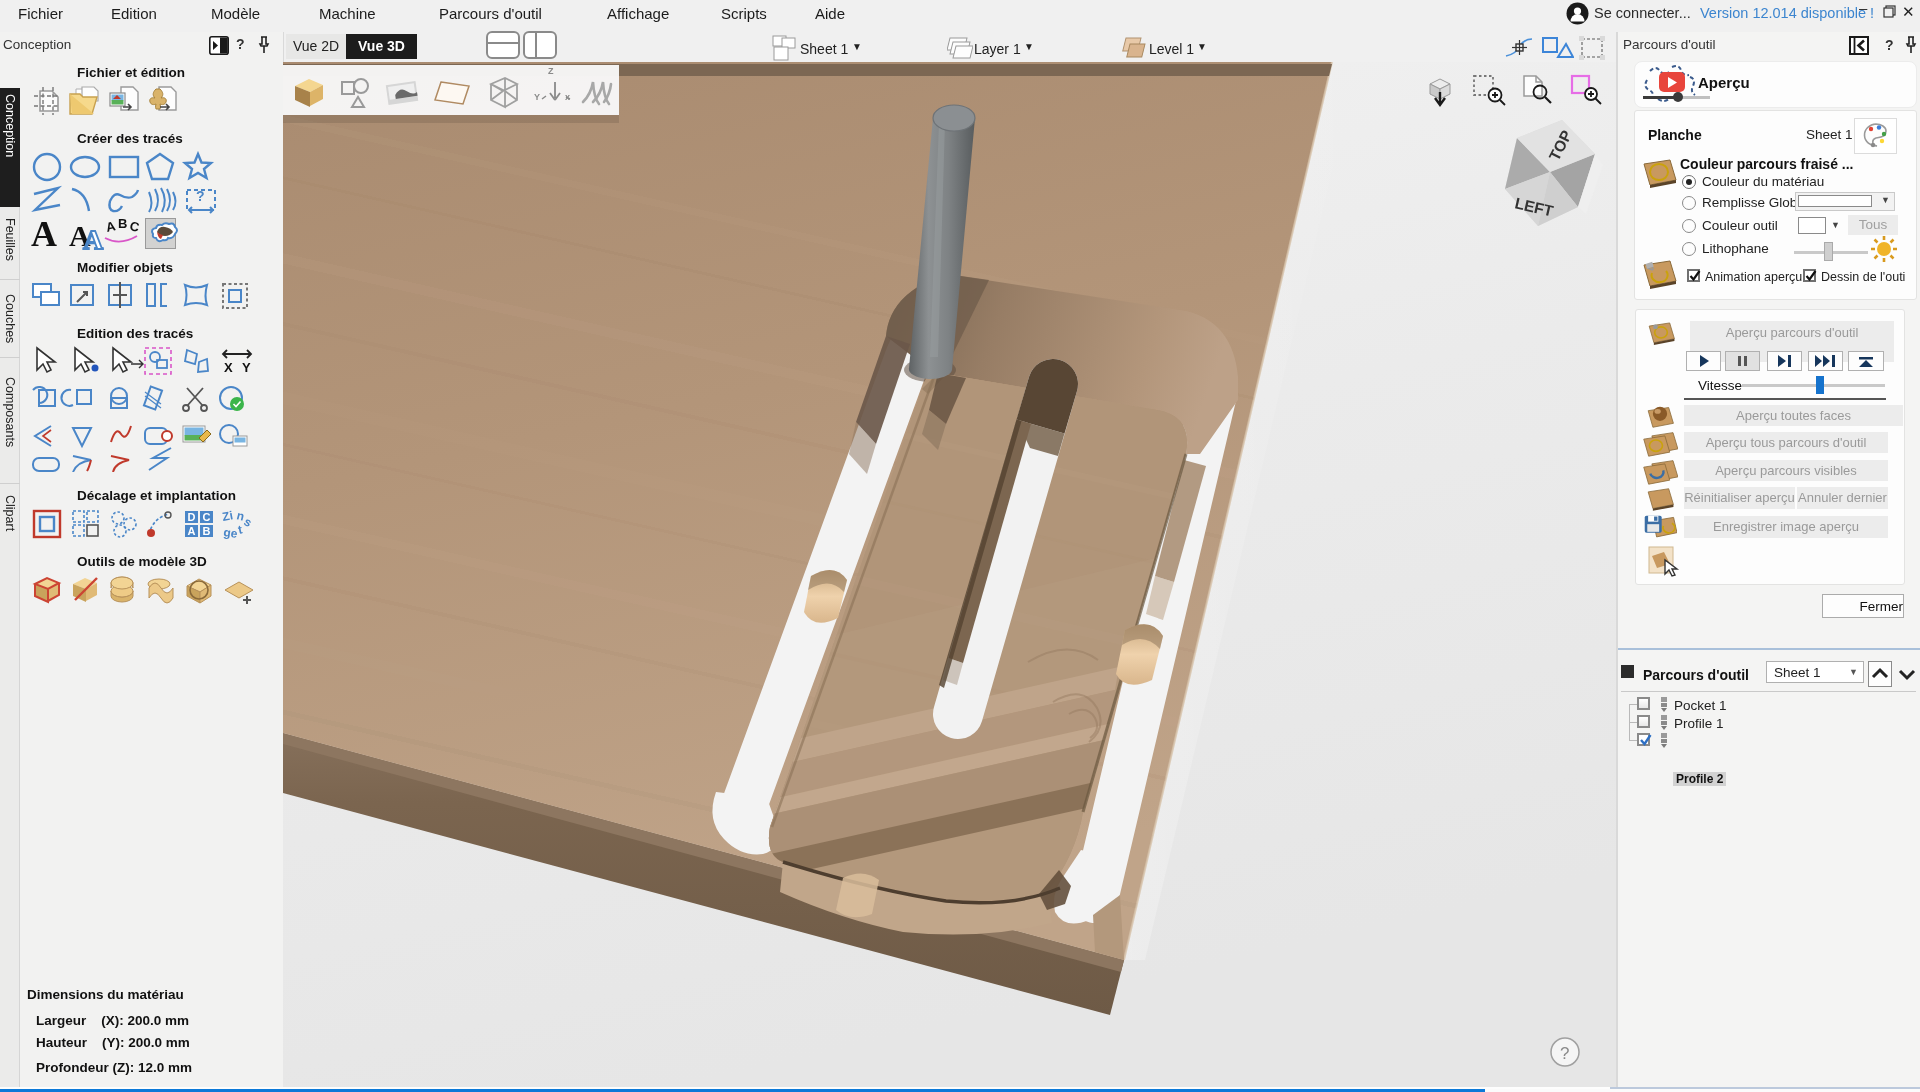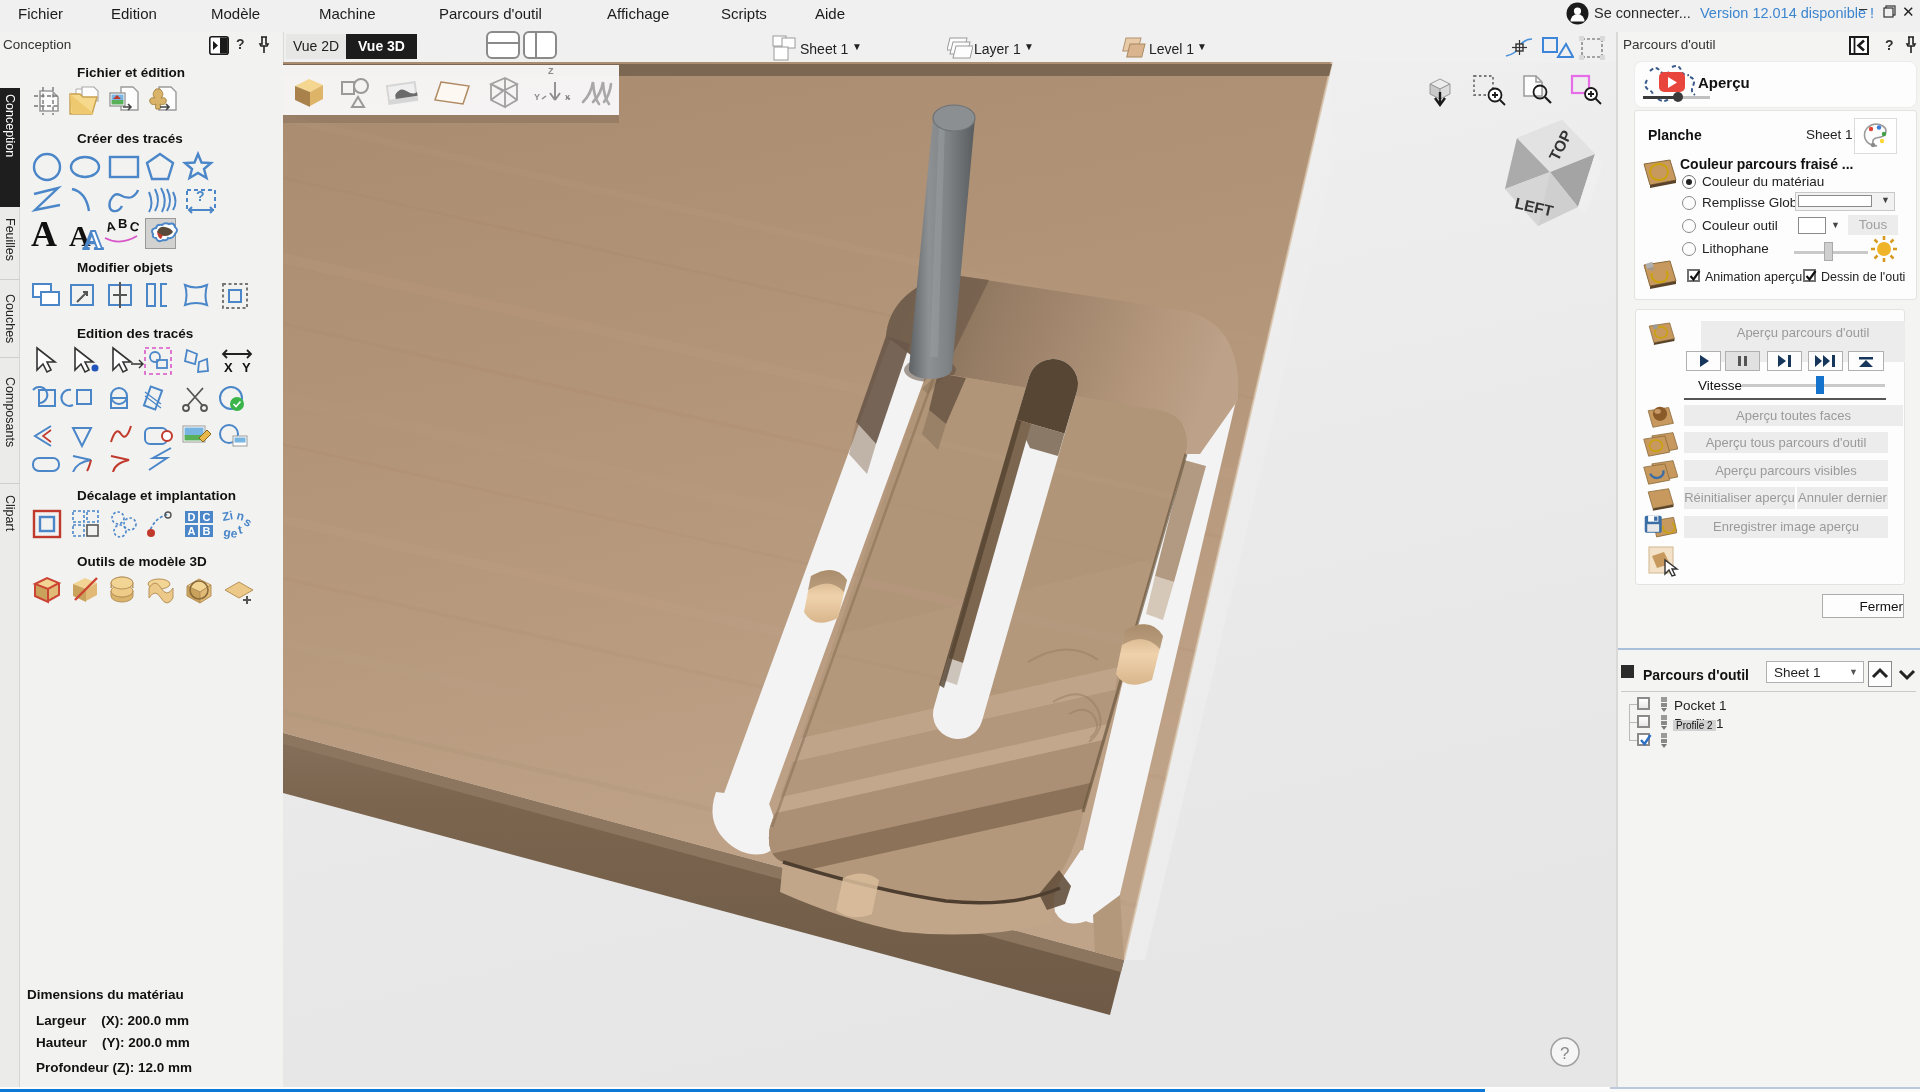--- a/index.html
+++ b/index.html
@@ -634,21 +634,21 @@
       <path d="M1.5 6 l3 3.5 l6 -8.5" stroke="#111" stroke-width="2.2" fill="none"></path>
     </svg>
   <span class="abs" style="left:203px;top:238px;font-size:12.5px;color:#222">Dessin de l'outi</span>
   <div class="gbox" style="left:17px;top:277px;width:270px;height:276px"></div>
   <svg class="abs" style="left:28px;top:289px" width="30" height="26" viewBox="0 0 38 32">
     <path d="M4 6 L30 2 L36 22 L10 27 Z" fill="#c8995f" stroke="#8a6a3a" stroke-width="1"></path>
     <path d="M10 27 L36 22 L36 25 L10 30 Z" fill="#5a4328"></path>
     <ellipse cx="19" cy="14" rx="8" ry="7" fill="none" stroke="#caa20c" stroke-width="2"></ellipse>
     <circle cx="12" cy="7" r="3" fill="#999"></circle>
   </svg>
-  <div class="gbtn" style="left:83px;top:289px;width:204px;height:41px;line-height:23px">Aperçu parcours d'outil</div>
+  <div class="gbtn" style="left:72px;top:289px;width:204px;height:41px;line-height:23px">Aperçu parcours d'outil</div>
   <div class="abs" style="left:68px;top:319px;width:35px;height:20px;background:#fdfdfd;border:1px solid #b0b0b0"></div>
   <svg class="abs" style="left:68px;top:319px" width="35" height="20" viewBox="0 0 35 20">
       <path d="M14 4 l9 6 l-9 6 Z" fill="#16365c"></path>
     </svg>
   <div class="abs" style="left:107px;top:319px;width:35px;height:20px;background:#e1e1e1;border:1px solid #b0b0b0"></div>
   <svg class="abs" style="left:107px;top:319px" width="35" height="20" viewBox="0 0 35 20">
       <path d="M13 5 h3 v10 h-3 z M19 5 h3 v10 h-3 z" fill="#555"></path>
     </svg>
   <div class="abs" style="left:149px;top:319px;width:35px;height:20px;background:#fdfdfd;border:1px solid #b0b0b0"></div>
   <svg class="abs" style="left:149px;top:319px" width="35" height="20" viewBox="0 0 35 20">
@@ -739,20 +739,20 @@
       <rect x="2" y="6" width="6" height="4" fill="#8a8a8a"></rect>
       <path d="M2 11 h6 l-3 4 Z" fill="#7a7a7a"></path>
     </svg>
   <svg class="abs" style="left:41px;top:701px" width="10" height="15" viewBox="0 0 10 15">
       <rect x="2" y="0" width="6" height="5" fill="#9a9a9a"></rect>
       <rect x="2" y="6" width="6" height="4" fill="#8a8a8a"></rect>
       <path d="M2 11 h6 l-3 4 Z" fill="#7a7a7a"></path>
     </svg>
   <span class="abs" style="left:56px;top:666px;font-size:13.5px;color:#222">Pocket 1</span>
   <span class="abs" style="left:56px;top:684px;font-size:13.5px;color:#222">Profile 1</span>
-  <span class="abs" style="left:55px;top:688px;font-size:10px;font-weight:normal;color:#111;background:#d2d2d2;padding:0 3px">Profile 2</span>
+  <span class="abs" style="left:55px;top:740px;font-size:12px;font-weight:bold;color:#111;background:#d2d2d2;padding:0 3px">Profile 2</span>
 </div>
 <div id="bluebar"></div>
 <div id="botwhite"></div>
 <div class="abs" style="left:1485px;top:1089px;width:435px;height:3px;background:#fbfbfb"></div>
 <div class="abs" style="left:1610px;top:1087px;width:310px;height:2px;background:#bcc9dc"></div>
 <div class="abs" style="left:283px;top:32px;width:1px;height:30px;background:#d9d9d9"></div>
 <div class="abs" style="left:1616px;top:32px;width:1px;height:1055px;background:#d9d9d9"></div>
 
 </body></html>

